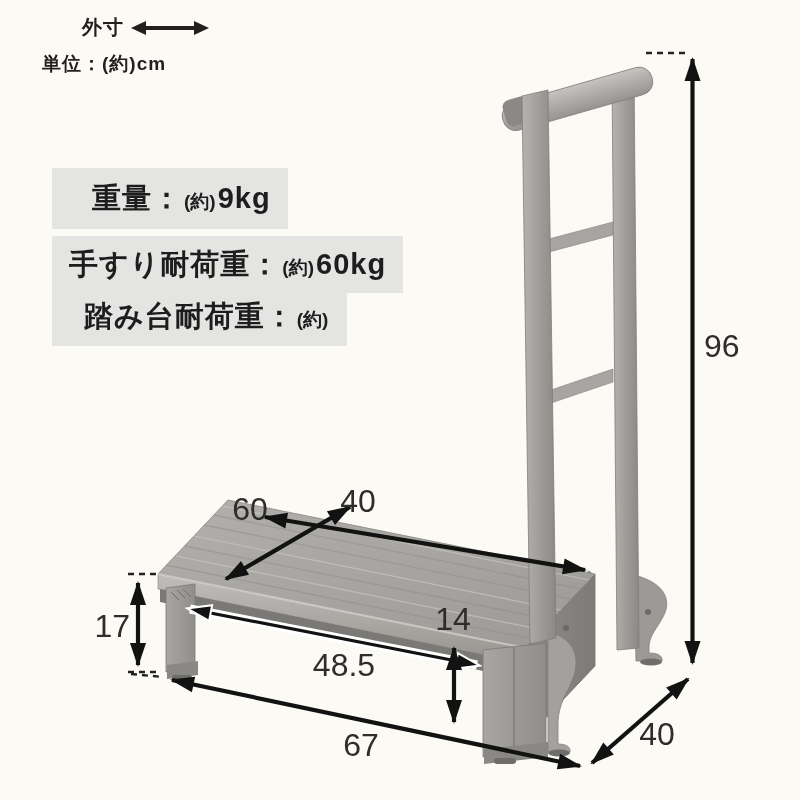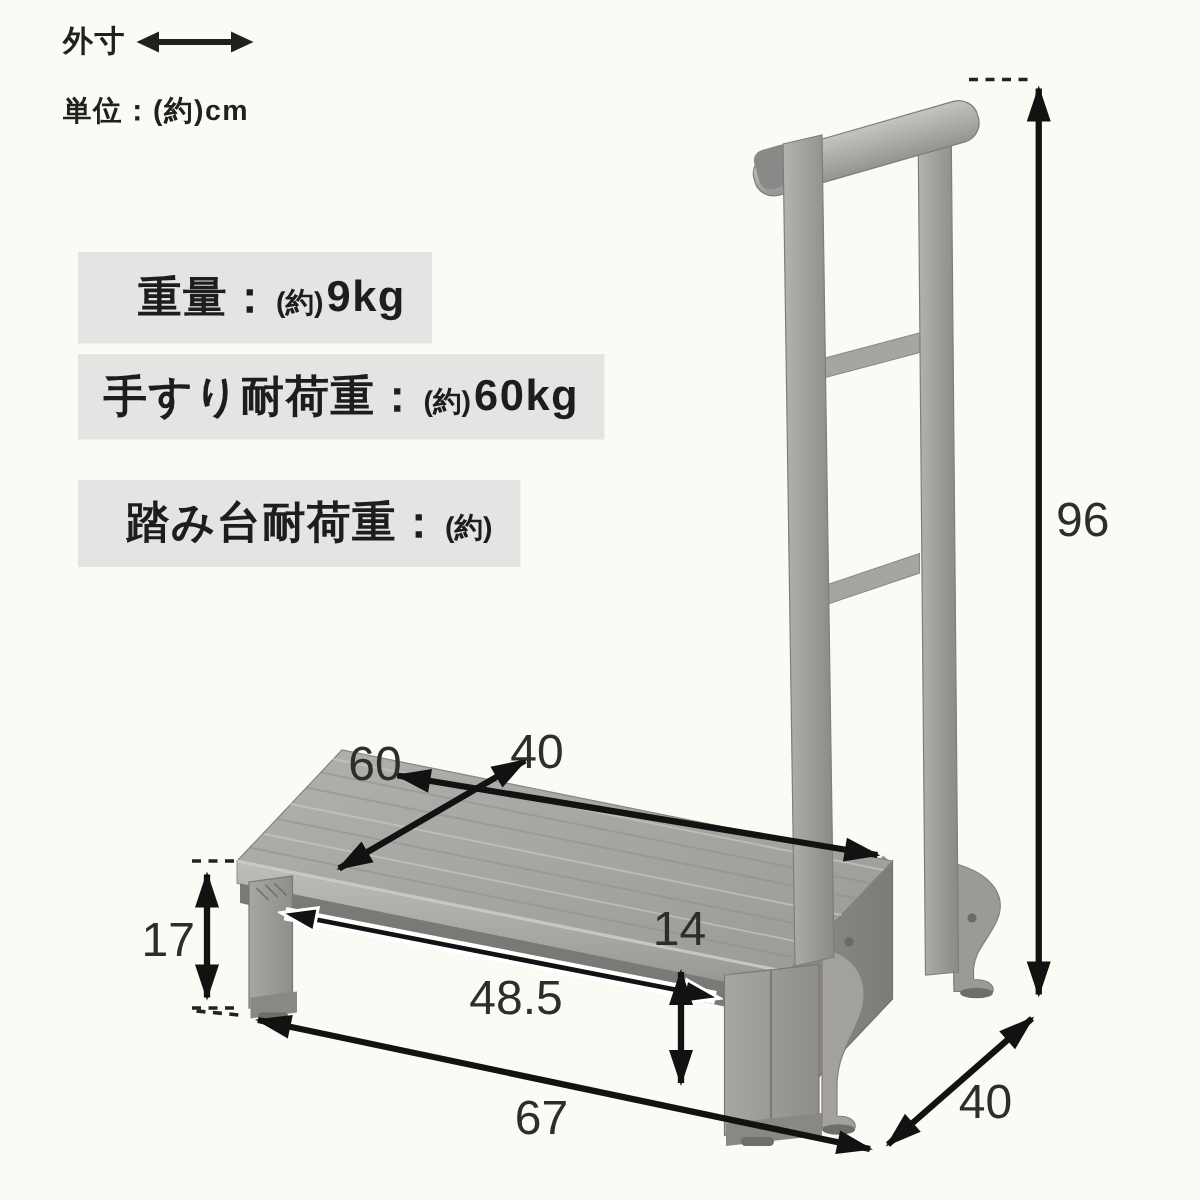--- a/index.html
+++ b/index.html
@@ -4,34 +4,34 @@
 <style>
   html,body{margin:0;padding:0;}
   .stage{
     position:relative;width:800px;height:800px;overflow:hidden;
     background:#fbfaf5;
     font-family:"Liberation Sans","DejaVu Sans",sans-serif;
   }
   
   .legend{position:absolute;left:42px;top:14px;color:#221f1f;}
   .legend-row{display:flex;align-items:center;height:27px;}
-  .legend-row .lab{font-size:20px;font-weight:bold;letter-spacing:1px;}
+  .legend-row .lab{font-size:20px;font-weight:bold;letter-spacing:1px;margin-left:40px;}
   .legend-row svg{margin-left:6px;display:block;}
-  .legend-unit{margin-top:20px;font-size:19px;font-weight:bold;letter-spacing:1px;}
+  .legend-unit{margin-top:10px;font-size:19px;font-weight:bold;letter-spacing:1px;}
   
   .spec-box{
     position:absolute;left:52px;background:#e4e4e2;
     display:flex;align-items:center;padding:0 17px;white-space:nowrap;
     color:#1e1d1d;
   }
   .spec-box .big{font-size:29px;font-weight:bold;letter-spacing:1px;}
   .spec-box .approx{font-size:19px;font-weight:bold;margin:6px 2px 0 2px;}
   .box-1{top:168px;height:61px;padding-left:40px;}
   .box-2{top:236px;height:57px;}
-  .box-3{top:320px;height:58px;padding-left:32px;}
+  .box-3{top:288px;height:58px;padding-left:32px;}
   
   .diagram{position:absolute;left:0;top:0;}
   .dim-label{fill:#2e2d2c;font-family:"Liberation Sans","DejaVu Sans",sans-serif;font-size:32px;}
   .dim-line{stroke:#121212;stroke-width:4.2;fill:none;}
   .dim-dash{stroke:#222;stroke-width:2.4;stroke-dasharray:6 5;fill:none;}
   .grain{stroke:#8f8d8a;stroke-width:1.3;opacity:.5;}
   .grain-light{stroke:#c9c7c3;stroke-width:1.2;opacity:.7;}
 </style>
 </head>
 <body>

